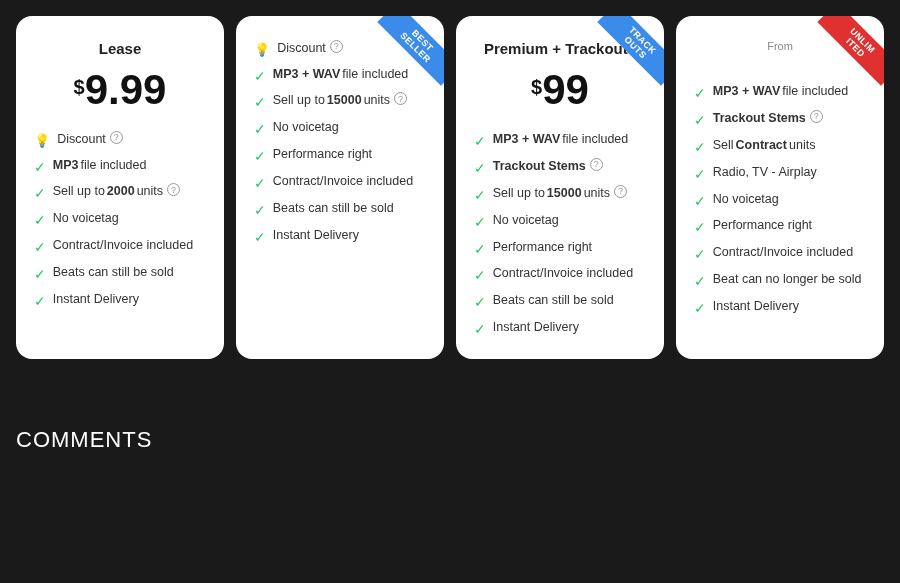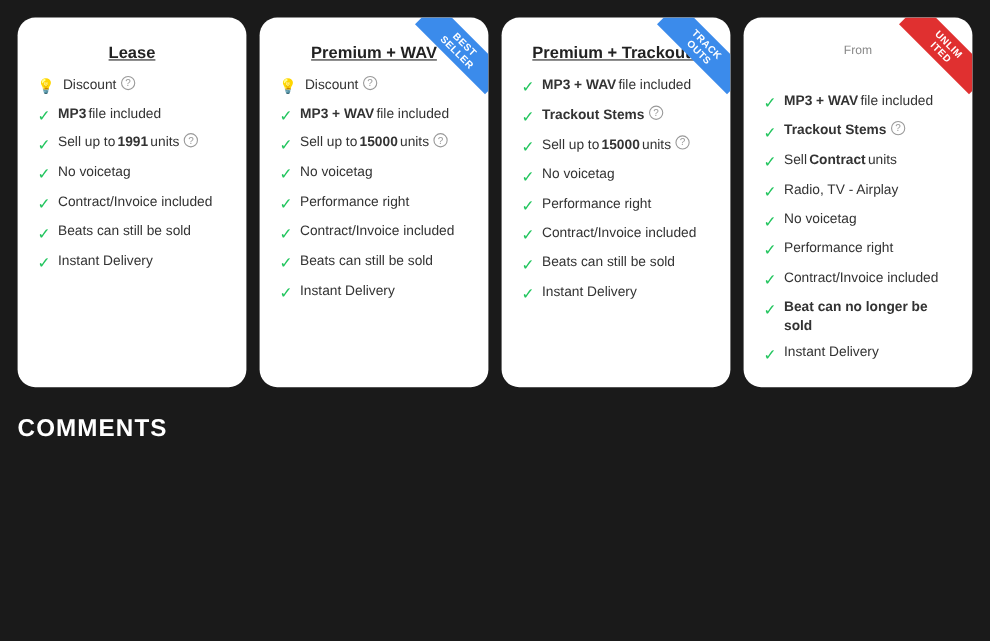--- a/index.html
+++ b/index.html
@@ -25,21 +25,20 @@
       overflow: hidden;
       display: flex;
       flex-direction: column;
     }
     .card-title {
       font-size: 15px;
       font-weight: 600;
       color: #222;
       text-align: center;
       margin-bottom: 12px;
-      text-decoration: underline;
     }
     .price-section {
       text-align: center;
       margin-bottom: 20px;
     }
     .price-from {
       font-size: 11px;
       color: #888;
       display: block;
       margin-bottom: 11px;
@@ -120,50 +119,54 @@
       border: 1.5px solid #999;
       font-size: 9px;
       color: #999;
       margin-left: 2px;
       vertical-align: middle;
       flex-shrink: 0;
     }
     .comments-section {
       color: #fff;
       font-size: 22px;
-      font-weight: 700;
+      font-weight: 400;
       letter-spacing: 1px;
       padding-top: 8px;
       text-transform: uppercase;
+      margin-top: 44px;
     }
     .feature-text-wrap {
       display: flex;
       align-items: flex-start;
       flex-wrap: wrap;
       gap: 2px;
     }
   </style>
 </head>
 <body>
 
 <div class="pricing-grid">
     <div class="card">
       <div class="card-title">Lease</div>
+      <div class="price-section">
+        <div class="price"><sup>$</sup>9.99</div>
+      </div>
       <ul class="features-list">
         <li class="feature-item">
           <span class="discount-icon" style="font-size: 13px;">💡</span>
           <span class="feature-text-wrap">Discount<span class="info-icon">?</span></span>
         </li>
         <li class="feature-item">
           <span class="check-icon">✓</span>
           <span class="feature-text-wrap"><strong>MP3</strong> file included</span>
         </li>
         <li class="feature-item">
           <span class="check-icon">✓</span>
-          <span class="feature-text-wrap">Sell up to <strong>1991</strong> units<span class="info-icon">?</span></span>
+          <span class="feature-text-wrap">Sell up to <strong>2000</strong> units<span class="info-icon">?</span></span>
         </li>
         <li class="feature-item">
           <span class="check-icon">✓</span>
           <span class="feature-text-wrap">No voicetag</span>
         </li>
         <li class="feature-item">
           <span class="check-icon">✓</span>
           <span class="feature-text-wrap">Contract/Invoice included</span>
         </li>
         <li class="feature-item">
@@ -174,21 +177,20 @@
           <span class="check-icon">✓</span>
           <span class="feature-text-wrap">Instant Delivery</span>
         </li>
       </ul>
     </div>
     <div class="card">
       <div class="badge badge-blue">
         <div class="badge-inner" style="white-space: pre;">BEST
 SELLER</div>
       </div>
-      <div class="card-title">Premium + WAV</div>
       <ul class="features-list">
         <li class="feature-item">
           <span class="discount-icon" style="font-size: 13px;">💡</span>
           <span class="feature-text-wrap">Discount<span class="info-icon">?</span></span>
         </li>
         <li class="feature-item">
           <span class="check-icon">✓</span>
           <span class="feature-text-wrap"><strong>MP3 + WAV</strong> file included</span>
         </li>
         <li class="feature-item">
@@ -216,20 +218,23 @@
           <span class="feature-text-wrap">Instant Delivery</span>
         </li>
       </ul>
     </div>
     <div class="card">
       <div class="badge badge-blue">
         <div class="badge-inner" style="white-space: pre;">TRACK
 OUTS</div>
       </div>
       <div class="card-title">Premium + Trackouts</div>
+      <div class="price-section">
+        <div class="price"><sup>$</sup>99</div>
+      </div>
       <ul class="features-list">
         <li class="feature-item">
           <span class="check-icon">✓</span>
           <span class="feature-text-wrap"><strong>MP3 + WAV</strong> file included</span>
         </li>
         <li class="feature-item">
           <span class="check-icon">✓</span>
           <span class="feature-text-wrap">
             <strong>Trackout Stems</strong>
             <span class="info-icon">?</span>
@@ -297,21 +302,21 @@
           <span class="check-icon">✓</span>
           <span class="feature-text-wrap">Performance right</span>
         </li>
         <li class="feature-item">
           <span class="check-icon">✓</span>
           <span class="feature-text-wrap">Contract/Invoice included</span>
         </li>
         <li class="feature-item">
           <span class="check-icon">✓</span>
           <span class="feature-text-wrap">
-            <span style="font-weight: 700;">Beat can no longer be sold</span>
+            <span style="font-weight: 400;">Beat can no longer be sold</span>
           </span>
         </li>
         <li class="feature-item">
           <span class="check-icon">✓</span>
           <span class="feature-text-wrap">Instant Delivery</span>
         </li>
       </ul>
     </div>
   </div>
 <div class="comments-section">COMMENTS</div>

